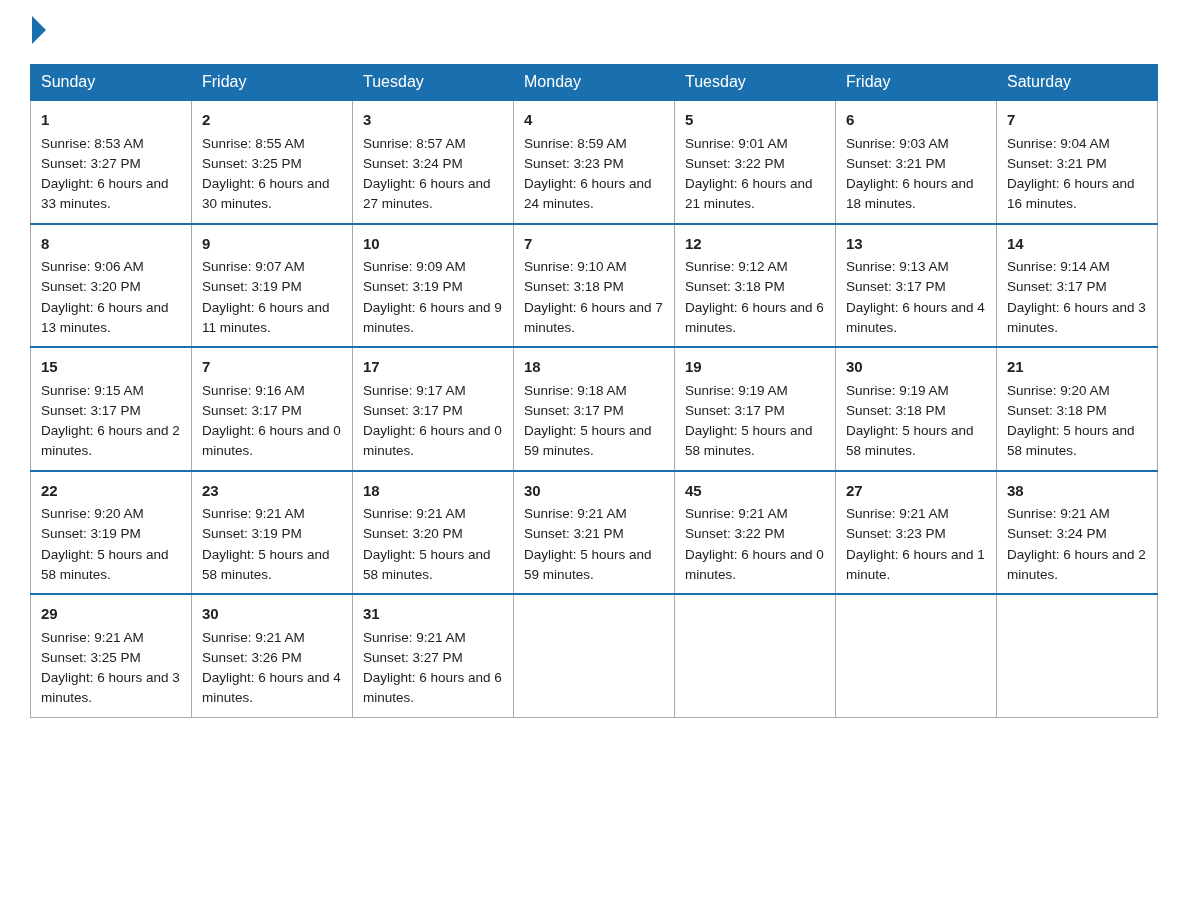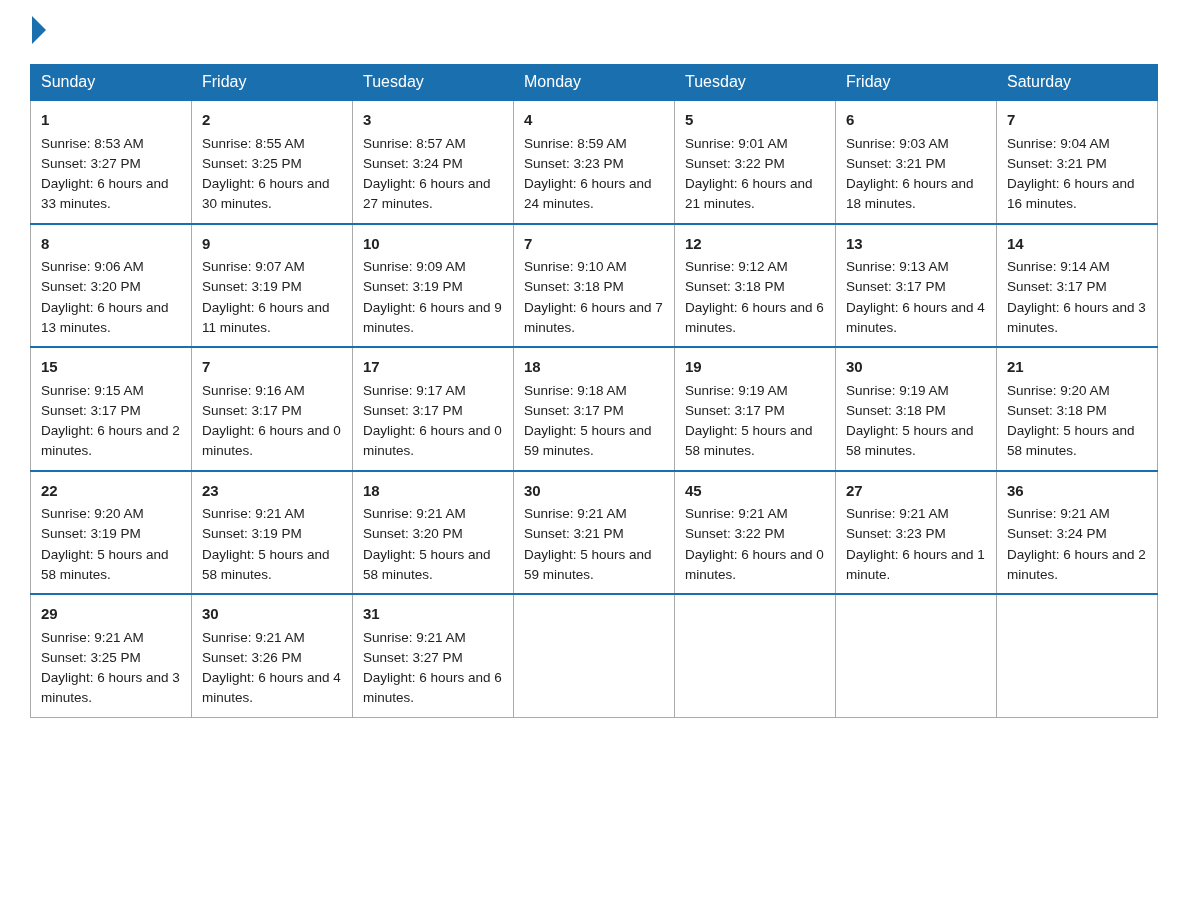--- a/index.html
+++ b/index.html
@@ -150,21 +150,21 @@
         <td><span class="day-num">30</span>Sunrise: 9:19 AM<br>Sunset: 3:18 PM<br>Daylight: 5 hours and 58 minutes.</td>
         <td><span class="day-num">21</span>Sunrise: 9:20 AM<br>Sunset: 3:18 PM<br>Daylight: 5 hours and 58 minutes.</td>
       </tr>
       <tr>
         <td><span class="day-num">22</span>Sunrise: 9:20 AM<br>Sunset: 3:19 PM<br>Daylight: 5 hours and 58 minutes.</td>
         <td><span class="day-num">23</span>Sunrise: 9:21 AM<br>Sunset: 3:19 PM<br>Daylight: 5 hours and 58 minutes.</td>
         <td><span class="day-num">18</span>Sunrise: 9:21 AM<br>Sunset: 3:20 PM<br>Daylight: 5 hours and 58 minutes.</td>
         <td><span class="day-num">30</span>Sunrise: 9:21 AM<br>Sunset: 3:21 PM<br>Daylight: 5 hours and 59 minutes.</td>
         <td><span class="day-num">45</span>Sunrise: 9:21 AM<br>Sunset: 3:22 PM<br>Daylight: 6 hours and 0 minutes.</td>
         <td><span class="day-num">27</span>Sunrise: 9:21 AM<br>Sunset: 3:23 PM<br>Daylight: 6 hours and 1 minute.</td>
-        <td><span class="day-num">36</span>Sunrise: 9:21 AM<br>Sunset: 3:24 PM<br>Daylight: 6 hours and 2 minutes.</td>
+        <td><span class="day-num">38</span>Sunrise: 9:21 AM<br>Sunset: 3:24 PM<br>Daylight: 6 hours and 2 minutes.</td>
       </tr>
       <tr>
         <td><span class="day-num">29</span>Sunrise: 9:21 AM<br>Sunset: 3:25 PM<br>Daylight: 6 hours and 3 minutes.</td>
         <td><span class="day-num">30</span>Sunrise: 9:21 AM<br>Sunset: 3:26 PM<br>Daylight: 6 hours and 4 minutes.</td>
         <td><span class="day-num">31</span>Sunrise: 9:21 AM<br>Sunset: 3:27 PM<br>Daylight: 6 hours and 6 minutes.</td>
         <td class="empty"></td>
         <td class="empty"></td>
         <td class="empty"></td>
         <td class="empty"></td>
       </tr>

